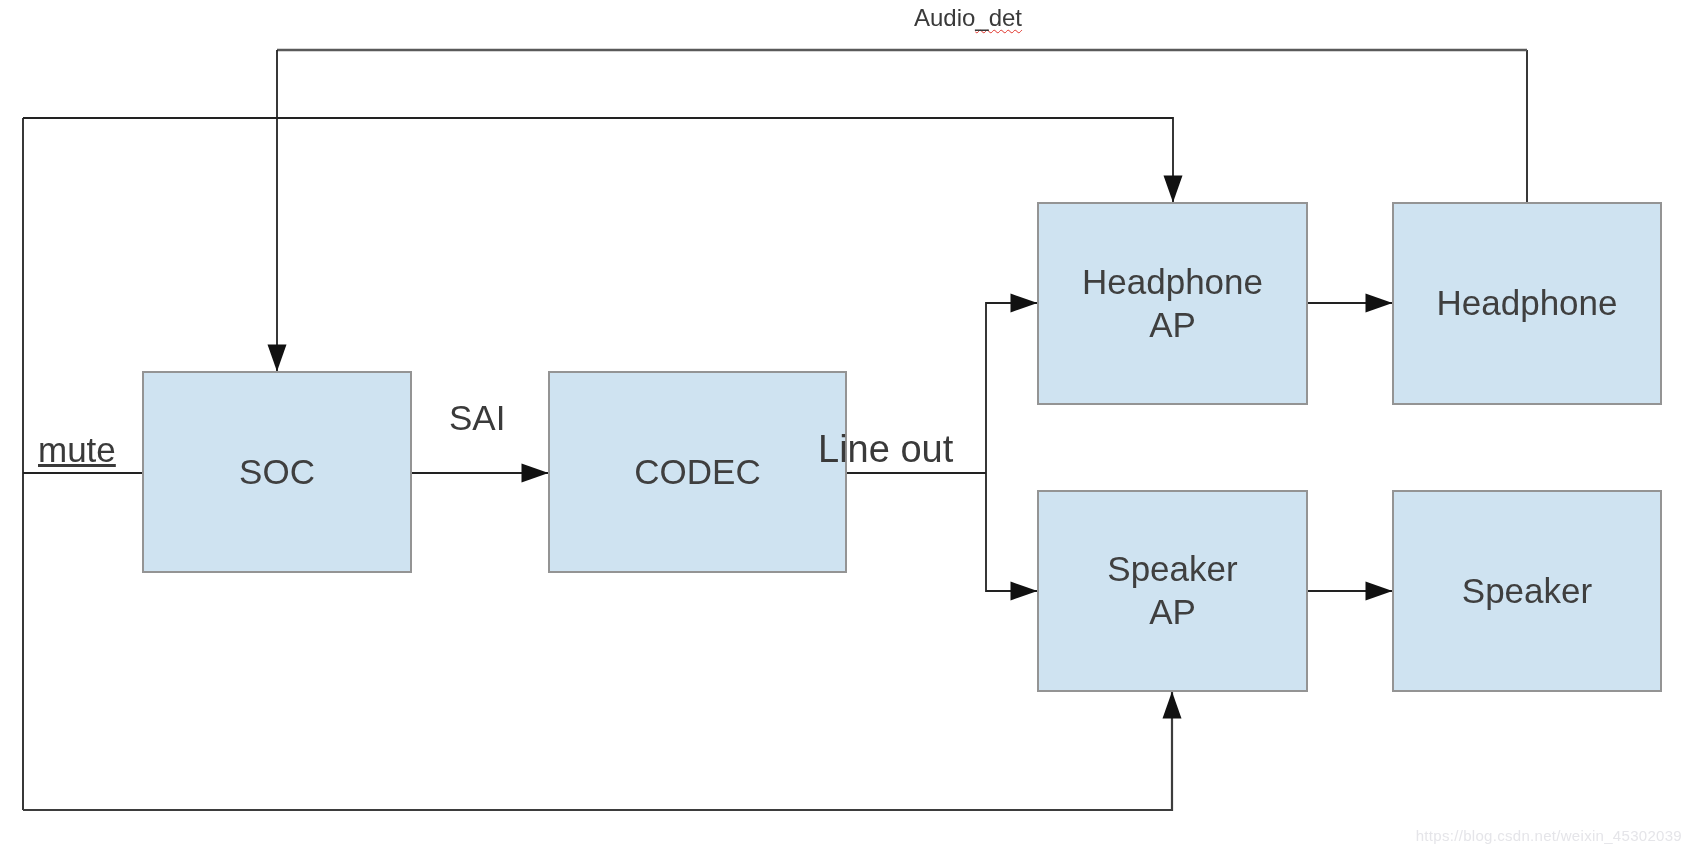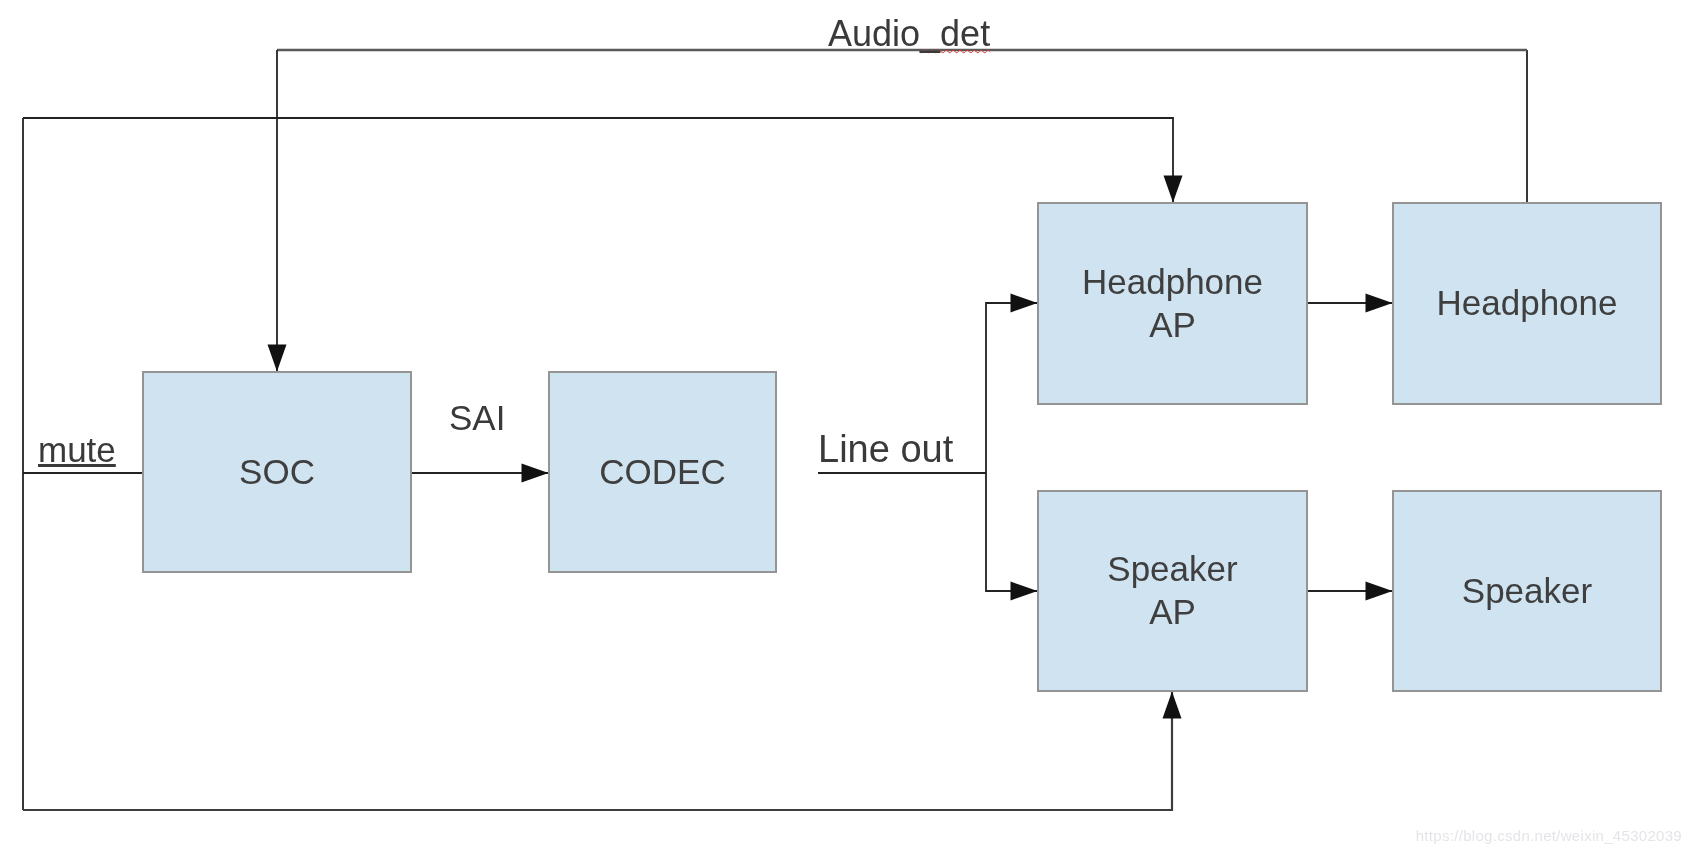--- a/index.html
+++ b/index.html
@@ -32,34 +32,34 @@
     color: #3f3f3f;
     font-size: 35px;
     line-height: 1.22;
   }
   .node span {
     white-space: pre-line;
     text-align: center;
     display: block;
   }
   #node-soc          { left: 142px;  top: 371px; width: 270px; height: 202px; }
-  #node-codec        { left: 548px;  top: 371px; width: 229px; height: 202px; }
+  #node-codec        { left: 548px;  top: 371px; width: 299px; height: 202px; }
   #node-headphone-ap { left: 1037px; top: 202px; width: 271px; height: 203px; }
   #node-headphone    { left: 1392px; top: 202px; width: 270px; height: 203px; }
   #node-speaker-ap   { left: 1037px; top: 490px; width: 271px; height: 202px; }
   #node-speaker      { left: 1392px; top: 490px; width: 270px; height: 202px; }
 
   .edge-label {
     position: absolute;
     color: #3a3a3a;
     font-size: 35px;
     line-height: 1;
     white-space: nowrap;
   }
-  #label-audio-det { left: 828px; top: 16px;  width: 280px; text-align: left; font-size: 36px; }
+  #label-audio-det { left: 828px; top: 6px;  width: 280px; text-align: center; font-size: 24px; }
   #label-audio-det .misspelled {
     text-decoration-line: underline;
     text-decoration-style: wavy;
     text-decoration-color: #e0342b;
     text-decoration-thickness: 1px;
     text-underline-offset: 3px;
   }
   #label-mute     { left: 38px;  top: 432px; text-decoration: underline; }
   #label-sai      { left: 449px; top: 400px; }
   #label-line-out { left: 818px; top: 430px; font-size: 38px; }

